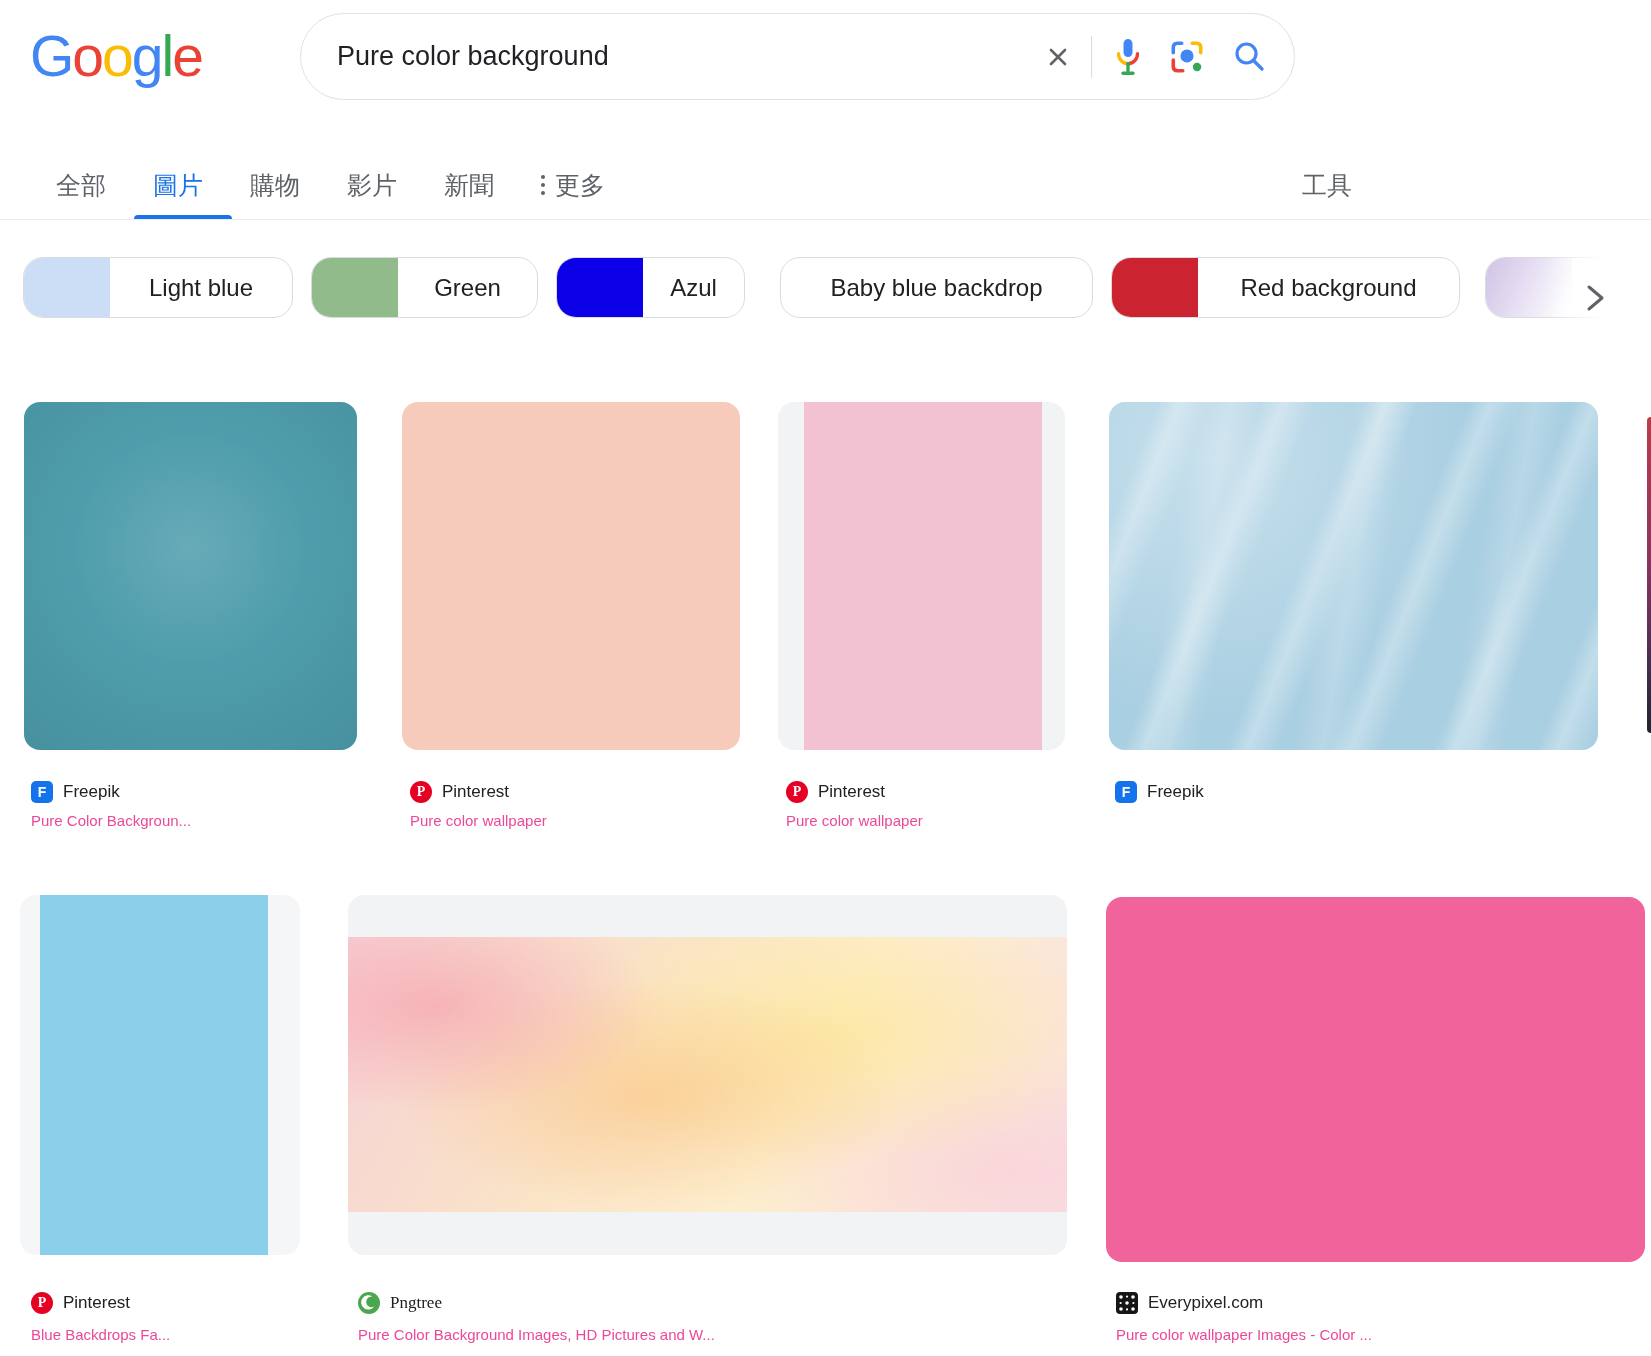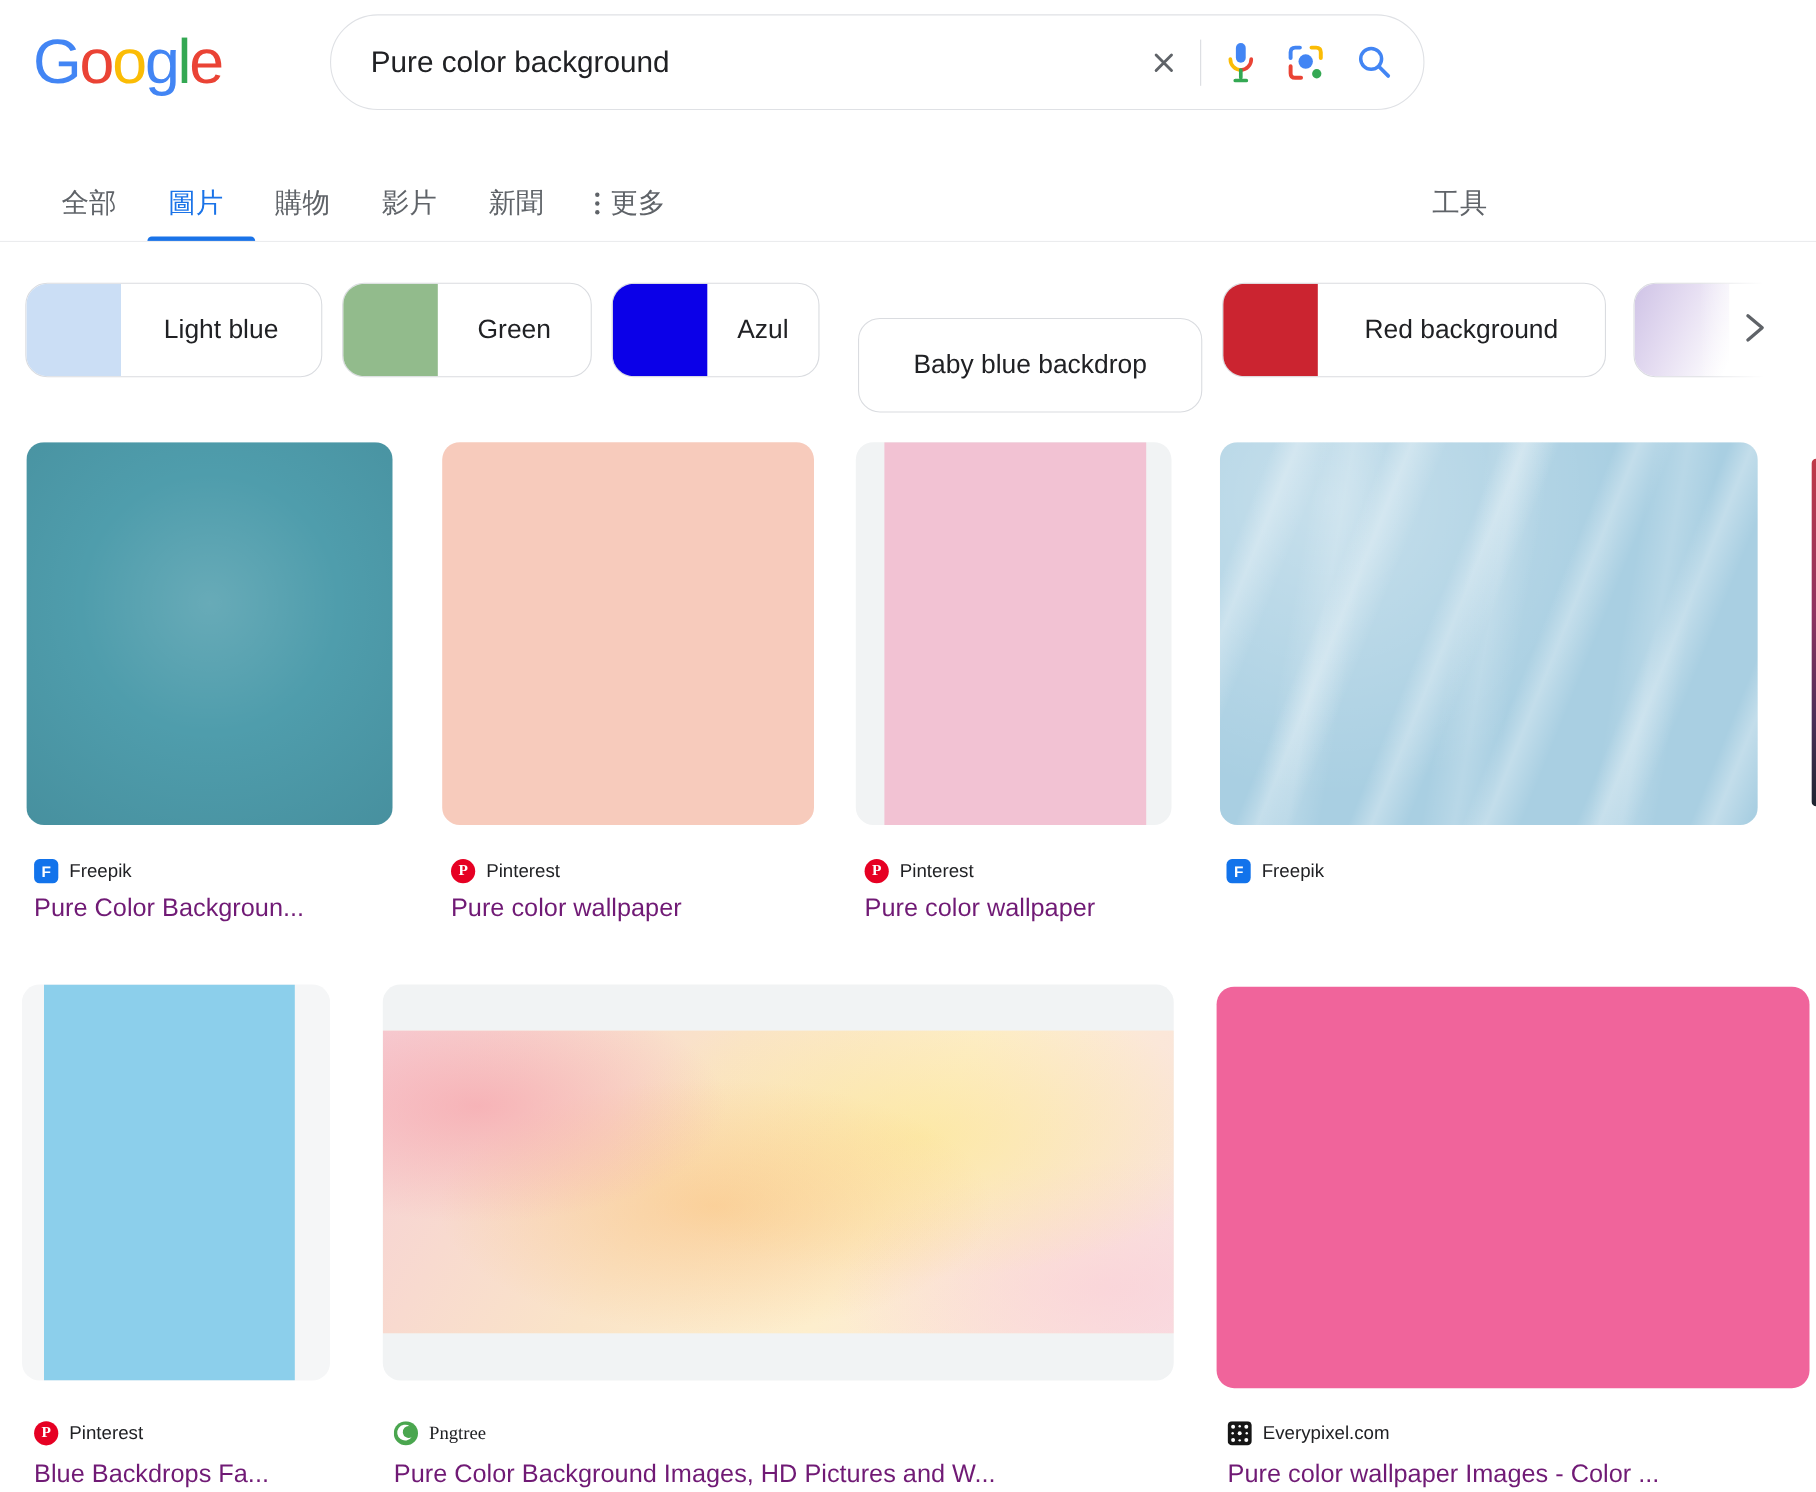--- a/index.html
+++ b/index.html
@@ -26,21 +26,21 @@
   .tab.active { font-weight:400; }
   .tab-underline { position:absolute; left:134px; top:215px; width:98px; height:4px;
                    border-radius:4px 4px 0 0; }
   .tools { position:absolute; left:1302px; top:168px; font-size:25px; color:#5f6368;
            line-height:34px; cursor:pointer; }
   .tabs-divider { position:absolute; left:0; top:219px; width:1651px; height:1px; background:#ebecee; }
   .dots3 { display:flex; flex-direction:column; gap:4px; }
   .dots3 i { width:4px; height:4px; border-radius:50%; background:#5f6368; display:block; }
 
   
-  .chip { position:absolute; top:257px; height:86px; border:1px solid #dadce0;
+  .chip { position:absolute; top:257px; height:61px; border:1px solid #dadce0;
           border-radius:20px; background:#fff; overflow:hidden; display:flex;
           align-items:center; cursor:pointer; }
   .chip .swatch { width:86px; height:100%; flex:0 0 auto; }
   .chip .lbl { flex:1; text-align:center; font-size:24px; color:#202124; padding:0 18px; white-space:nowrap; }
   .chip-fade { position:absolute; top:248px; left:1545px; width:106px; height:104px;
                background:linear-gradient(to right, rgba(255,255,255,0), #fff 55%); }
   .chips-next { position:absolute; left:1578px; top:278px; cursor:pointer; }
   .swatch-grad { background:linear-gradient(115deg, #cfc3e6 0%, #e6def2 45%, #ffffff 95%); }
 
   
@@ -59,21 +59,21 @@
         radial-gradient(ellipse 50% 60% at 92% 85%, rgba(250,205,215,0.60), rgba(250,205,215,0) 70%),
         linear-gradient(120deg, #f6d0d6 0%, #fae4c8 38%, #fdeecd 62%, #f9e0e4 100%);
       background-color:#fbeedd; }
   .sliver { position:absolute; left:1647px; top:417px; width:4px; height:316px;
             border-radius:4px 0 0 4px;
             background:linear-gradient(180deg, #c03a48 0%, #8e3360 45%, #4b2f58 75%, #1e2531 100%); }
 
   
   .srcline { position:absolute; display:flex; align-items:center; gap:10px;
              font-size:17px; color:#202124; cursor:pointer; }
-  .title   { position:absolute; font-size:23px; color:#701a75; white-space:nowrap; cursor:pointer;text-align:center; }
+  .title   { position:absolute; font-size:15px; color:#ec4899; white-space:nowrap; cursor:pointer;text-align:center; }
   .fav { width:22px; height:22px; flex:0 0 auto; display:flex; align-items:center;
          justify-content:center; color:#fff; font-weight:bold; font-size:14px; }
   .fav-freepik   { background:#1273eb; border-radius:5px; }
   .fav-pinterest { background:#e60023; border-radius:50%; font-family:"Liberation Serif", serif; }
 </style>
 </head>
 <body>
 
 <div class="stage">
 
@@ -138,21 +138,21 @@
     <span class="lbl">Light blue</span>
   </div>
   <div class="chip" style="left:311px; width:227px;">
     <span class="swatch" style="background-color: rgb(146, 187, 140);"></span>
     <span class="lbl">Green</span>
   </div>
   <div class="chip" style="left:556px; width:189px;">
     <span class="swatch" style="background-color: rgb(11, 0, 232);"></span>
     <span class="lbl">Azul</span>
   </div>
-  <div class="chip" style="left:780px; width:313px;margin-top:32px;">
+  <div class="chip" style="left:780px; width:313px;">
     <span class="lbl">Baby blue backdrop</span>
   </div>
   <div class="chip" style="left:1111px; width:349px;">
     <span class="swatch" style="background-color: rgb(203, 36, 48);"></span>
     <span class="lbl">Red background</span>
   </div>
   <div class="chip" style="left:1485px; width:175px;">
     <span class="swatch swatch-grad"></span>
     <span class="lbl"></span>
   </div>

